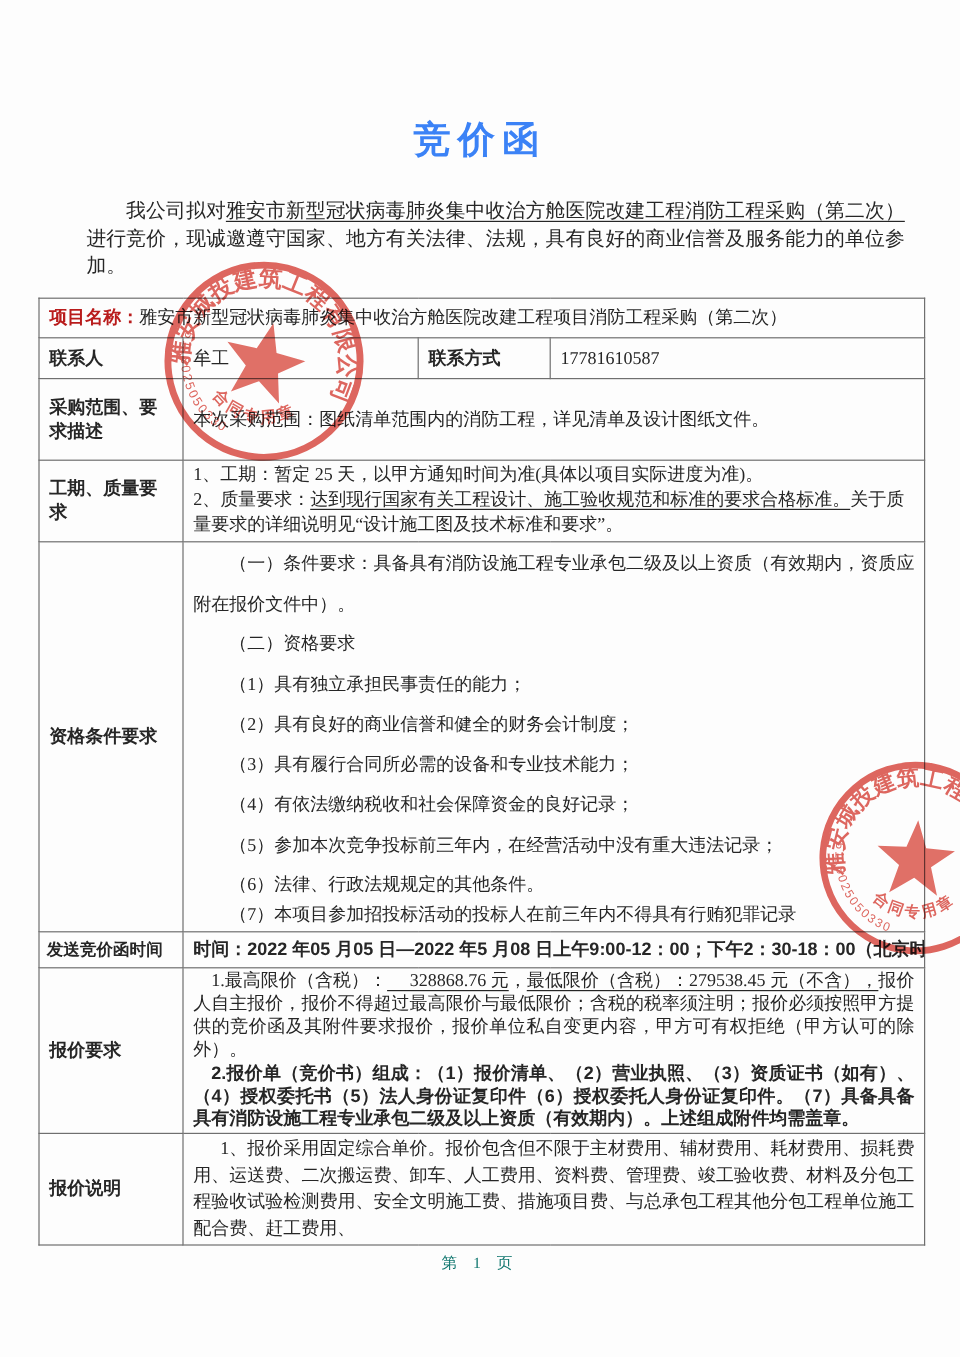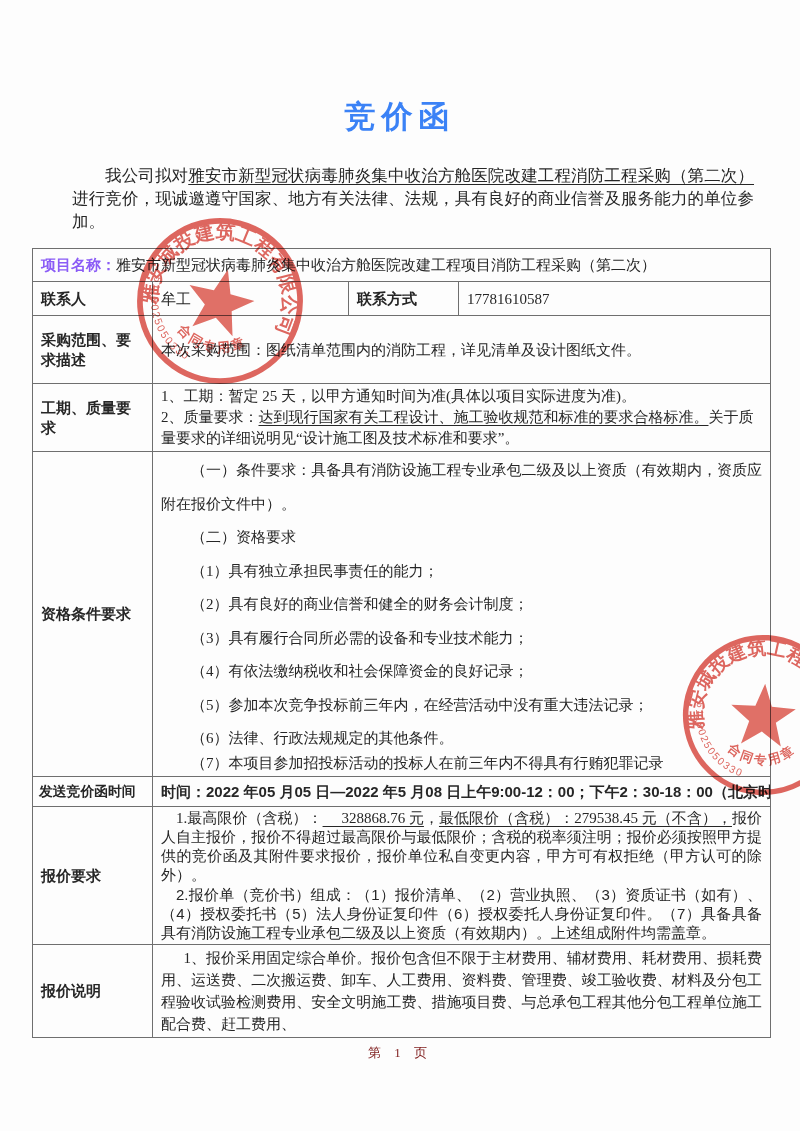--- a/index.html
+++ b/index.html
@@ -19,41 +19,41 @@
   }
   .u{text-decoration:underline;text-underline-offset:3px;}
   table.bid{
     position:absolute;left:32px;top:248px;width:738px;
     border-collapse:collapse;table-layout:fixed;
   }
   table.bid td{
     border:1px solid #6f6f6f;padding:2px 8px;vertical-align:middle;
     font-size:15px;line-height:20px;color:#262626;overflow:hidden;
   }
-  .lbl{font-weight:700;color:#8b5cf6;font-family:"Liberation Sans","DejaVu Sans",sans-serif;}
+  .lbl{font-weight:700;color:#b91c1c;font-family:"Liberation Sans","DejaVu Sans",sans-serif;}
   td.hdr{font-weight:700;color:#161616;font-family:"Liberation Sans","DejaVu Sans",sans-serif;}
   tr.r1{height:33px;} tr.r2{height:37px;} tr.r3{height:34px;}
   tr.r4{height:68px;} tr.r5{height:63px;} tr.r6{height:325px;}
   tr.r7{height:30px;} tr.r8{height:114px;} tr.r9{height:71px;}
   td.scope-lbl{line-height:33px;vertical-align:middle;}
   td.scope-val{vertical-align:top;padding-top:11px;}
   td.dur-val p{margin:0;line-height:21px;}
   td.qual-val{vertical-align:top;padding-top:4px;}
   .qual-item{margin:0;text-indent:2em;line-height:33.5px;text-align:justify;}
   .qual-item.tight{line-height:22px;margin-top:-4px;}
   td.time-val{font-weight:700;font-size:13.8px;white-space:nowrap;
     font-family:"Liberation Sans","DejaVu Sans",sans-serif;padding-left:6px;}
   td.quote-val{vertical-align:top;padding-top:3px;font-size:14.5px;}
   td.quote-val p{margin:0;line-height:19px;text-align:justify;text-indent:1em;}
-  td.quote-val p.bold{font-weight:400;font-family:"Liberation Sans","DejaVu Sans",sans-serif;}
+  td.quote-val p.bold{font-weight:700;font-family:"Liberation Sans","DejaVu Sans",sans-serif;}
   td.note-val{vertical-align:top;padding-top:6px;}
   td.note-val p{margin:0;line-height:22px;text-align:justify;text-indent:1.5em;}
   .footer{
     position:absolute;top:1044px;left:0;width:800px;text-align:center;
-    font-size:13px;letter-spacing:5px;color:#7f1d1d;
+    font-size:13px;letter-spacing:5px;color:#0f766e;
   }
   .stamp{position:absolute;opacity:.84;mix-blend-mode:multiply;pointer-events:none;}
   .stamp-1{left:132px;top:213px;width:176px;height:176px;transform:rotate(14deg);}
   .stamp-2{left:678px;top:630px;width:170px;height:170px;transform:rotate(4deg);}
 </style>
 </head>
 <body>
 
 <div class="page-title">竞价函</div>
 

